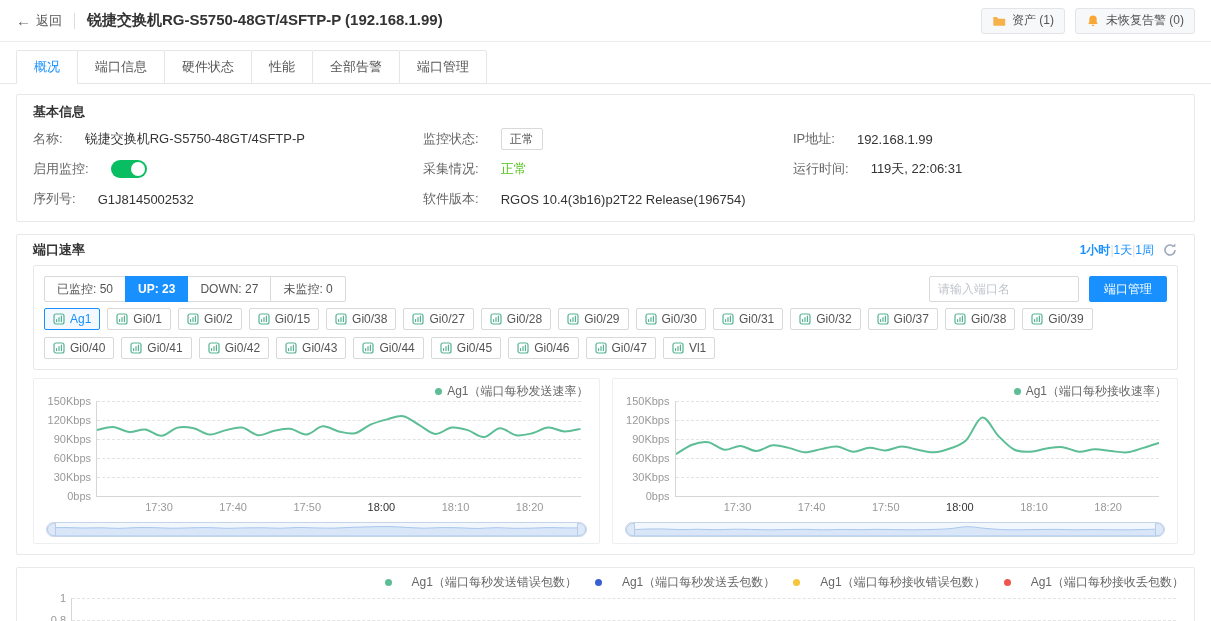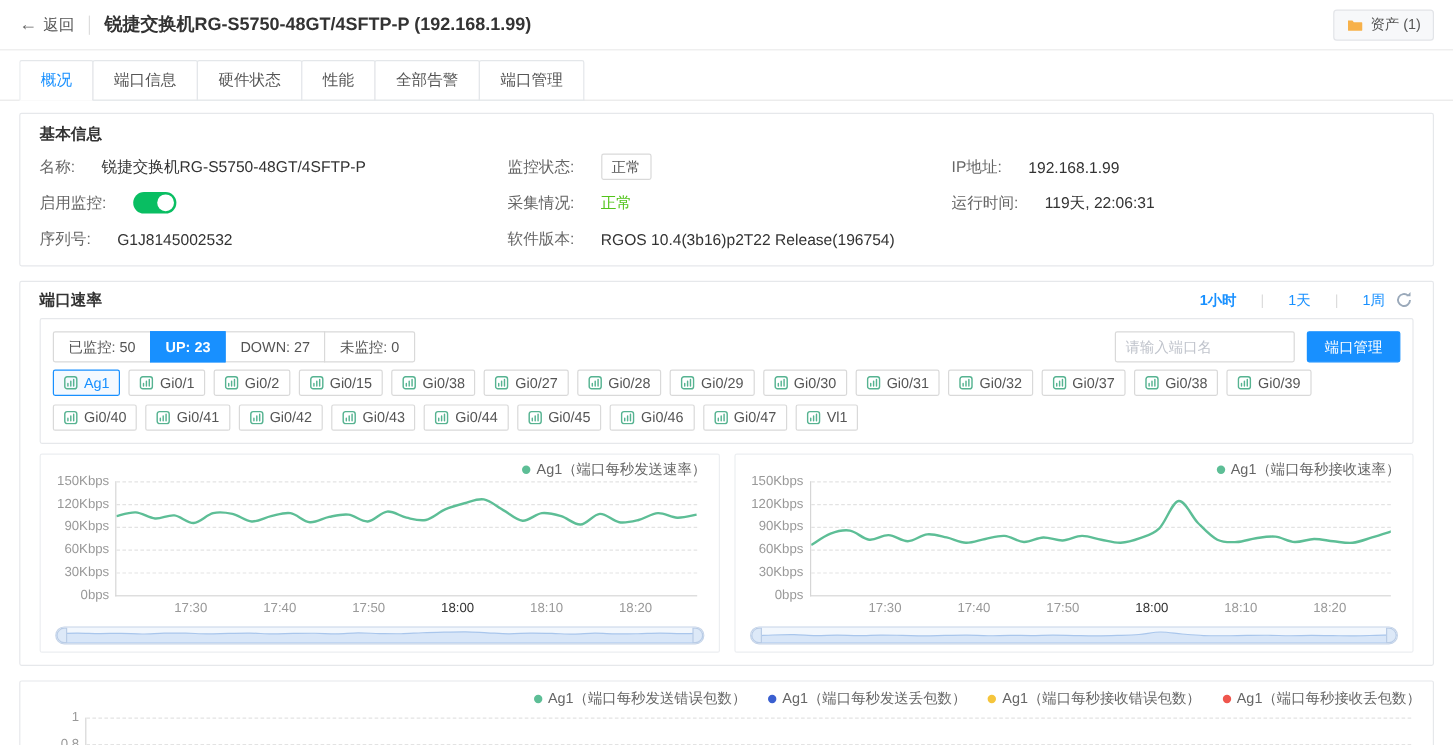--- a/index.html
+++ b/index.html
@@ -32,21 +32,21 @@
   .field .lbl{color:#666}
   .field .val{color:#333}
   .val.success{color:#52c41a}
   .badge{border:1px solid #d9d9d9;border-radius:2px;padding:0 8px;line-height:20px;
     font-size:12px;color:#555;background:#fff}
   .switch{width:36px;height:18px;border-radius:9px;background:#09be62;position:relative;cursor:pointer}
   .switch::after{content:"";position:absolute;right:2px;top:2px;width:14px;height:14px;border-radius:50%;background:#fff}
   
   .panel-head{display:flex;justify-content:space-between;align-items:center;padding:6px 16px}
   .panel-head-right{display:flex;align-items:center;gap:8px}
-  .period-group{display:flex;align-items:center;gap:20px;font-size:12px;color:#1890ff}
+  .period-group{display:flex;align-items:center;gap:0;font-size:12px;color:#1890ff}
   .period{cursor:pointer}
   .period.active{font-weight:700}
   .psep{color:#dcdcdc}
   .refresh{width:16px;height:16px;display:inline-flex;cursor:pointer}
   .selector-box{border:1px solid #e6e8eb;border-radius:2px;margin:0 16px 8px;padding:10px 10px}
   .filter-row{display:flex;justify-content:space-between;align-items:center;margin-bottom:6px}
   .status-group{display:flex}
   .status-chip{padding:0 12px;height:26px;line-height:24px;border:1px solid #d9d9d9;background:#fff;
     font-size:12px;color:#555;margin-left:-1px;cursor:pointer}
   .status-chip:first-child{border-radius:2px 0 0 2px;margin-left:0}
@@ -77,21 +77,21 @@
   .xlabels span.bold{color:#333;font-weight:400}
   .mini-slider{position:relative;height:15px;margin:7px 2px 0;border:1px solid #c6d4e8;border-radius:8px;
     background:#f2f7fd;overflow:hidden;cursor:pointer}
   .mini-slider svg{position:absolute;left:0;top:0;width:100%;height:100%}
   .mini-handle{position:absolute;top:0;bottom:0;width:9px;background:#dde9f8;border:1px solid #b9cce6}
   .mini-handle.left{left:0;border-radius:8px 0 0 8px}
   .mini-handle.right{right:0;border-radius:0 8px 8px 0}
   
   .packet-panel{padding:4px 10px 0;margin-bottom:0}
   .pkt-legend{display:flex;justify-content:flex-end;gap:18px;font-size:12px;color:#666;height:20px;align-items:center}
-  .pkt-item{display:flex;align-items:center;gap:5px}
+  .pkt-item{display:flex;align-items:center;gap:20px}
   .pkt-plot{position:relative;height:90px;margin:6px 8px 0 44px;border-left:1px solid #d6d6d6}
 </style>
 </head>
 <body>
 
 <div class="page">
 
   <header class="topbar">
     <div class="topbar-left">
       <a class="back">
@@ -100,20 +100,27 @@
       </a>
       <span class="vdiv"></span>
       <h1 class="title">锐捷交换机RG-S5750-48GT/4SFTP-P (192.168.1.99)</h1>
     </div>
     <div class="topbar-right">
       <button class="top-btn">
         <svg width="14" height="14" viewBox="0 0 16 16">
           <path d="M1.5 3.5h4.2l1.4 1.8h7.4a.6.6 0 0 1 .6.6v6.6a.8.8 0 0 1-.8.8H2.3a.8.8 0 0 1-.8-.8V3.5z" fill="#f7b14a"></path>
         </svg>
         <span>资产 (1)</span>
+      </button>
+      <button class="top-btn">
+        <svg width="14" height="14" viewBox="0 0 16 16">
+          <path d="M8 1.8a4.2 4.2 0 0 1 4.2 4.2v3.2l1.2 2.2H2.6l1.2-2.2V6A4.2 4.2 0 0 1 8 1.8z" fill="#f7a837"></path>
+          <path d="M6.4 12.4a1.6 1.6 0 0 0 3.2 0z" fill="#f7a837"></path>
+        </svg>
+        <span>未恢复告警 (0)</span>
       </button>
     </div>
   </header>
 
   <nav class="tabs">
       <div class="tab active">概况</div>
       <div class="tab">端口信息</div>
       <div class="tab">硬件状态</div>
       <div class="tab">性能</div>
       <div class="tab">全部告警</div>

